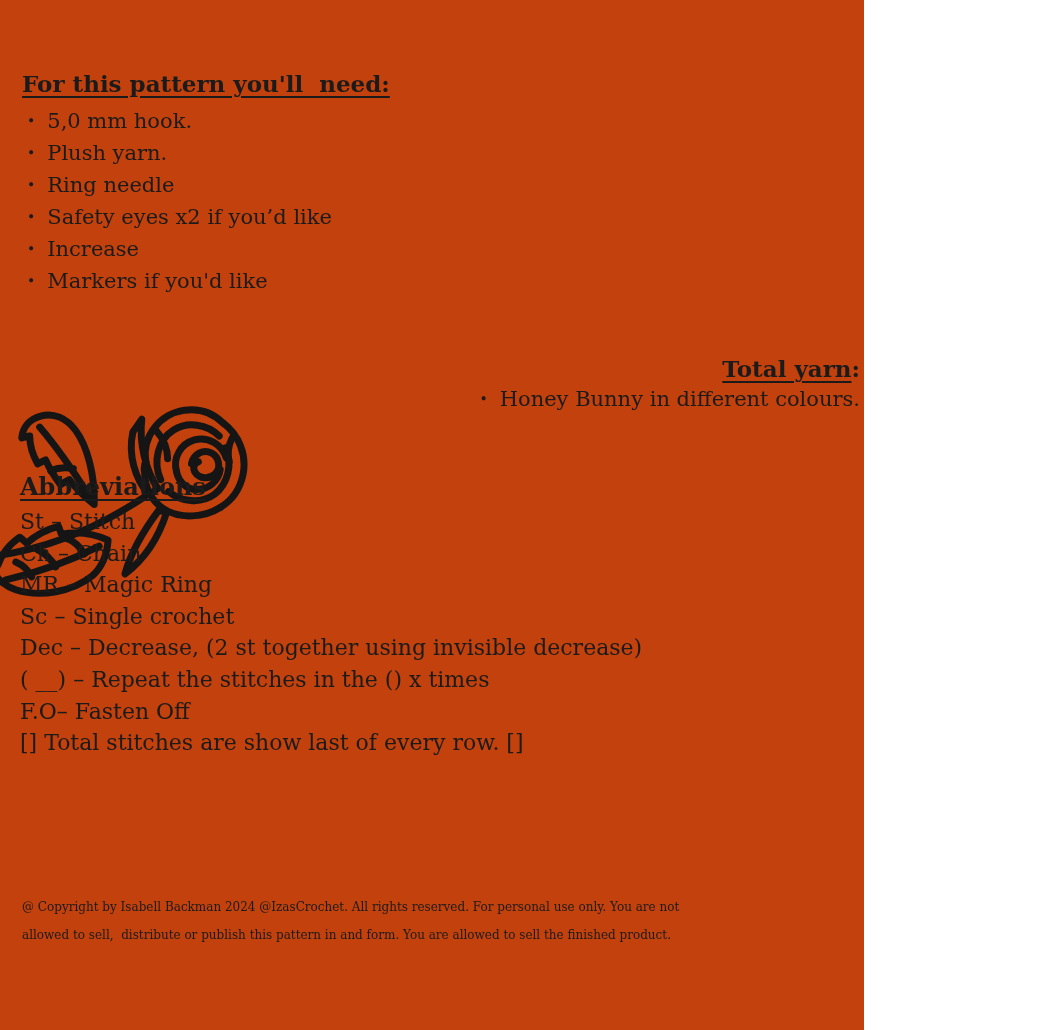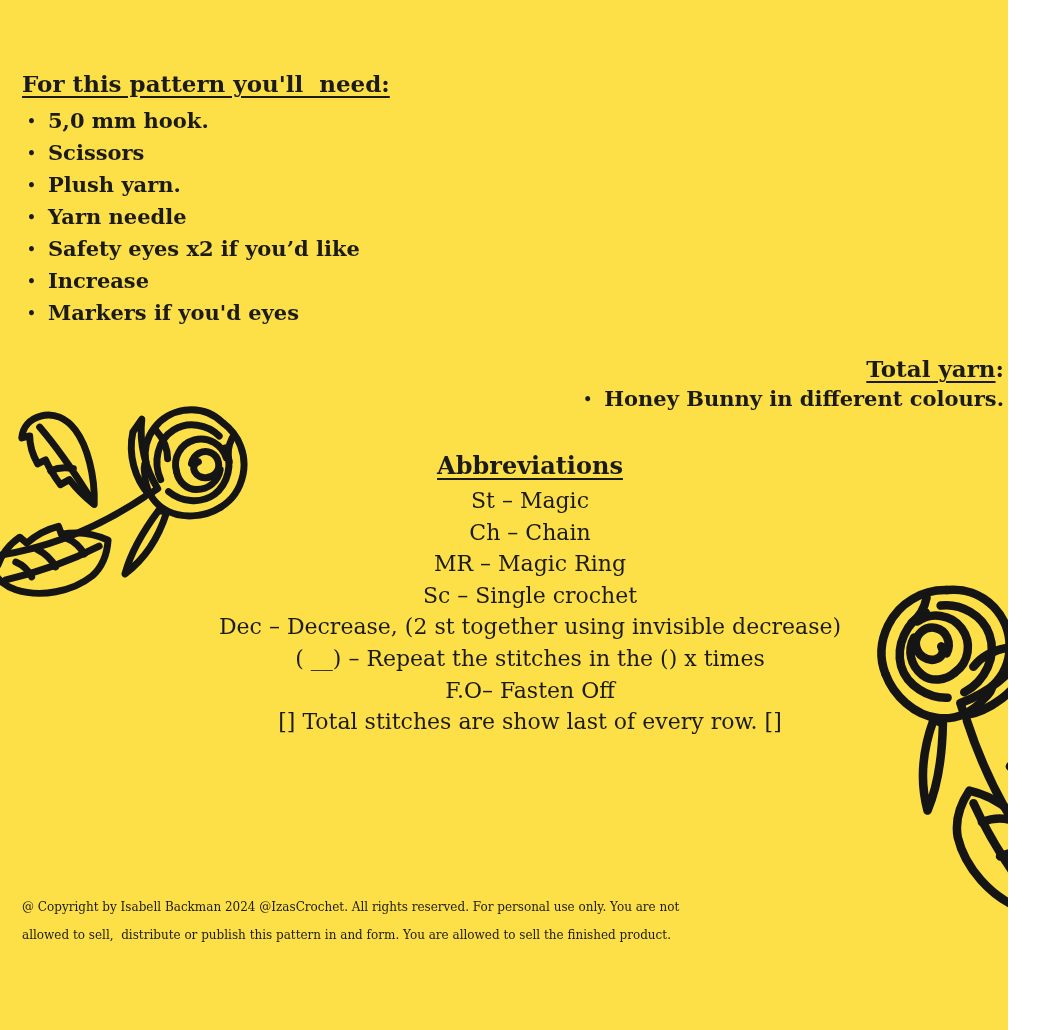--- a/index.html
+++ b/index.html
@@ -1,21 +1,21 @@
 <!DOCTYPE html>
 <html><head>
 <meta charset="utf-8">
 <style>
   html, body { margin: 0; padding: 0; }
   body { background: #ffffff; }
   .page {
     position: relative;
-    width: 1008px;
+    width: 864px;
     height: 1030px;
-    background: #fde047;
+    background: #c2410c;
     overflow: hidden;
     font-family: "DejaVu Serif", "Liberation Serif", serif;
     color: #1b1b1b;
   }
   h2 { margin: 0; padding: 0; font-weight: bold; }
   ul { margin: 0; padding: 0; list-style: none; }
 
   .u {
     text-decoration: underline;
     text-decoration-thickness: 2px;
@@ -31,21 +31,20 @@
   .needs .sec-title {
     font-size: 23px;
     line-height: 32px;
     white-space: pre;
     margin-bottom: 5px;
   }
   .bullet-item {
     font-size: 21px;
     line-height: 32px;
     white-space: pre;
-    font-weight: bold;
   }
   .bullet {
     display: inline-block;
     font-size: 14px;
     vertical-align: 2px;
     margin: 0 12px 0 5px;
   }
 
   
   .used-yarn {
@@ -60,23 +59,23 @@
   }
   .used-yarn .bullet-item {
     font-size: 21px;
     line-height: 30px;
   }
 
   
   .abbr {
     position: absolute;
     left: 20px;
-    top: 449px;
+    top: 470px;
     width: 1020px;
-    text-align: center;
+    text-align: left;
   }
   .abbr .sec-title {
     font-size: 24px;
     line-height: 34px;
     margin-bottom: 2px;
   }
   .abbr-line {
     font-size: 22px;
     line-height: 31.6px;
     white-space: pre;
@@ -118,26 +117,25 @@
 </head>
 <body>
 
 <div class="page">
 
   <section class="needs">
     <h2 class="sec-title u">For this pattern you'll  need:</h2>
     <ul class="bullet-list">
 
     <li class="bullet-item"><span class="bullet">•</span><span class="item-text">5,0 mm hook.</span></li>
-        <li class="bullet-item"><span class="bullet">•</span><span class="item-text">Scissors</span></li>
         <li class="bullet-item"><span class="bullet">•</span><span class="item-text">Plush yarn.</span></li>
-        <li class="bullet-item"><span class="bullet">•</span><span class="item-text">Yarn needle</span></li>
+        <li class="bullet-item"><span class="bullet">•</span><span class="item-text">Ring needle</span></li>
         <li class="bullet-item"><span class="bullet">•</span><span class="item-text">Safety eyes x2 if you’d like</span></li>
         <li class="bullet-item"><span class="bullet">•</span><span class="item-text">Increase</span></li>
-        <li class="bullet-item"><span class="bullet">•</span><span class="item-text">Markers if you'd eyes</span></li>
+        <li class="bullet-item"><span class="bullet">•</span><span class="item-text">Markers if you'd like</span></li>
       </ul>
   </section>
 
   <svg class="rose rose-left" viewBox="0 0 260 215" xmlns="http://www.w3.org/2000/svg" aria-hidden="true">
     <g id="rose-art" stroke="#151515" fill="none" stroke-width="7" stroke-linecap="round" stroke-linejoin="round">
 
       <path d="M4 165 C 55 158, 104 140, 156 105"></path>
 
       <path d="M105 113 C 96 106, 87 97, 80 88 L 71 93 C 65 85, 60 77, 56 68 L 48 72 C 43 63, 40 53, 40 44 L 32 46 C 33 35, 40 27, 51 24 C 64 20, 77 26, 86 38 C 98 54, 106 84, 105 113 Z"></path>
       <path d="M99 103 C 85 81, 68 56, 50 35"></path>
@@ -175,21 +173,21 @@
     <ul class="bullet-list">
 
     <li class="bullet-item"><span class="bullet">•</span><span class="item-text">Honey Bunny in different colours.</span></li>
       </ul>
   </section>
 
   <section class="abbr">
     <h2 class="sec-title u">Abbreviations</h2>
     <div class="abbr-lines">
 
-    <div class="abbr-line">St – Magic</div>
+    <div class="abbr-line">St – Stitch</div>
         <div class="abbr-line">Ch – Chain</div>
         <div class="abbr-line">MR – Magic Ring</div>
         <div class="abbr-line">Sc – Single crochet</div>
         <div class="abbr-line">Dec – Decrease, (2 st together using invisible decrease)</div>
         <div class="abbr-line">( __) – Repeat the stitches in the () x times</div>
         <div class="abbr-line">F.O– Fasten Off</div>
         <div class="abbr-line">[] Total stitches are show last of every row. []</div>
       </div>
   </section>
 

